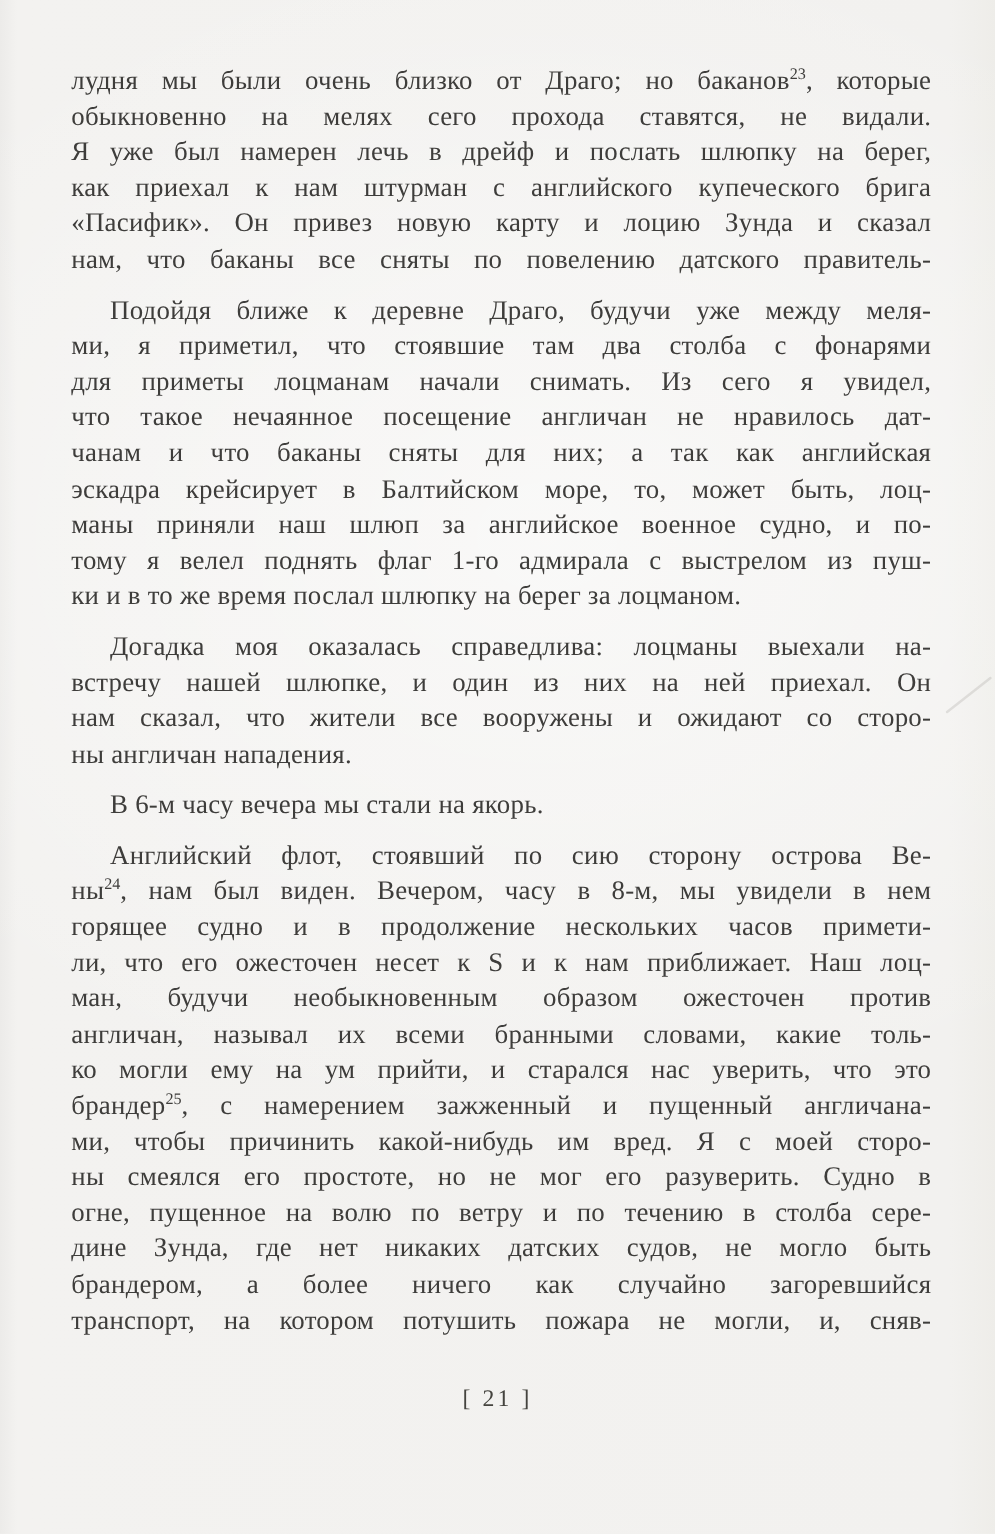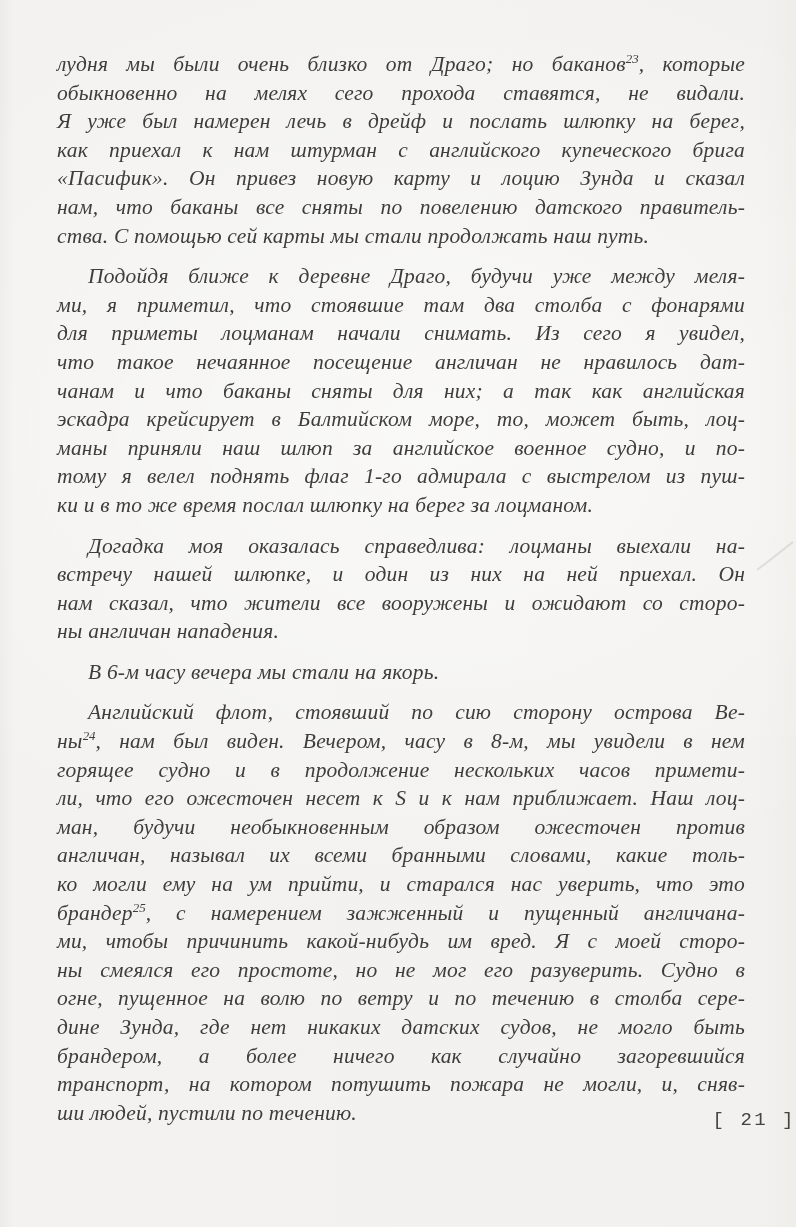--- a/index.html
+++ b/index.html
@@ -24,21 +24,20 @@
     color: #3e3d3b;
   }
   .text-block {
     position: absolute;
     left: 57px;
     top: 50px;
     width: 688px;
     font-size: 21.5px;
     line-height: 28.6px;
     letter-spacing: 0.2px;
-    font-style: italic;
   }
   .para {
     margin: 0;
     padding: 0;
   }
   .line {
     text-align: justify;
     text-align-last: justify;
     white-space: nowrap;
   }
@@ -54,25 +53,24 @@
     font-size: 0.6em;
     line-height: 0;
     vertical-align: super;
     letter-spacing: 0;
   }
   .footer {
     position: absolute;
     left: 0;
     top: 1109px;
     width: 796px;
-    text-align: right;
+    text-align: center;
     font-size: 19px;
     letter-spacing: 2.5px;
     color: #45443f;
-    font-family: Liberation Mono, monospace;
   }
   .scratch {
     position: absolute;
     left: 752px;
     top: 555px;
     width: 46px;
     height: 2px;
     background: rgba(120,118,112,0.18);
     transform: rotate(-38deg);
     border-radius: 2px;
@@ -83,21 +81,20 @@
 
 <div class="page">
   <div class="text-block" id="text-block">
       <div class="para">
         <div class="line">лудня мы были очень близко от Драго; но баканов<sup>23</sup>, которые</div>
         <div class="line">обыкновенно на мелях сего прохода ставятся, не видали.</div>
         <div class="line">Я уже был намерен лечь в дрейф и послать шлюпку на берег,</div>
         <div class="line">как приехал к нам штурман с английского купеческого брига</div>
         <div class="line">«Пасифик». Он привез новую карту и лоцию Зунда и сказал</div>
         <div class="line">нам, что баканы все сняты по повелению датского правитель-</div>
-        <div class="line last">ства. С помощью сей карты мы стали продолжать наш путь.</div>
       </div>
       <div class="para">
         <div class="line indent">Подойдя ближе к деревне Драго, будучи уже между меля-</div>
         <div class="line">ми, я приметил, что стоявшие там два столба с фонарями</div>
         <div class="line">для приметы лоцманам начали снимать. Из сего я увидел,</div>
         <div class="line">что такое нечаянное посещение англичан не нравилось дат-</div>
         <div class="line">чанам и что баканы сняты для них; а так как английская</div>
         <div class="line">эскадра крейсирует в Балтийском море, то, может быть, лоц-</div>
         <div class="line">маны приняли наш шлюп за английское военное судно, и по-</div>
         <div class="line">тому я велел поднять флаг 1-го адмирала с выстрелом из пуш-</div>
@@ -120,18 +117,17 @@
         <div class="line">ман, будучи необыкновенным образом ожесточен против</div>
         <div class="line">англичан, называл их всеми бранными словами, какие толь-</div>
         <div class="line">ко могли ему на ум прийти, и старался нас уверить, что это</div>
         <div class="line">брандер<sup>25</sup>, с намерением зажженный и пущенный англичана-</div>
         <div class="line">ми, чтобы причинить какой-нибудь им вред. Я с моей сторо-</div>
         <div class="line">ны смеялся его простоте, но не мог его разуверить. Судно в</div>
         <div class="line">огне, пущенное на волю по ветру и по течению в столба сере-</div>
         <div class="line">дине Зунда, где нет никаких датских судов, не могло быть</div>
         <div class="line">брандером, а более ничего как случайно загоревшийся</div>
         <div class="line">транспорт, на котором потушить пожара не могли, и, сняв-</div>
-        <div class="line last">ши людей, пустили по течению.</div>
       </div>
     </div>
   <div class="scratch"></div>
   <div class="footer">[ 21 ]</div>
 </div>
 
 </body></html>

